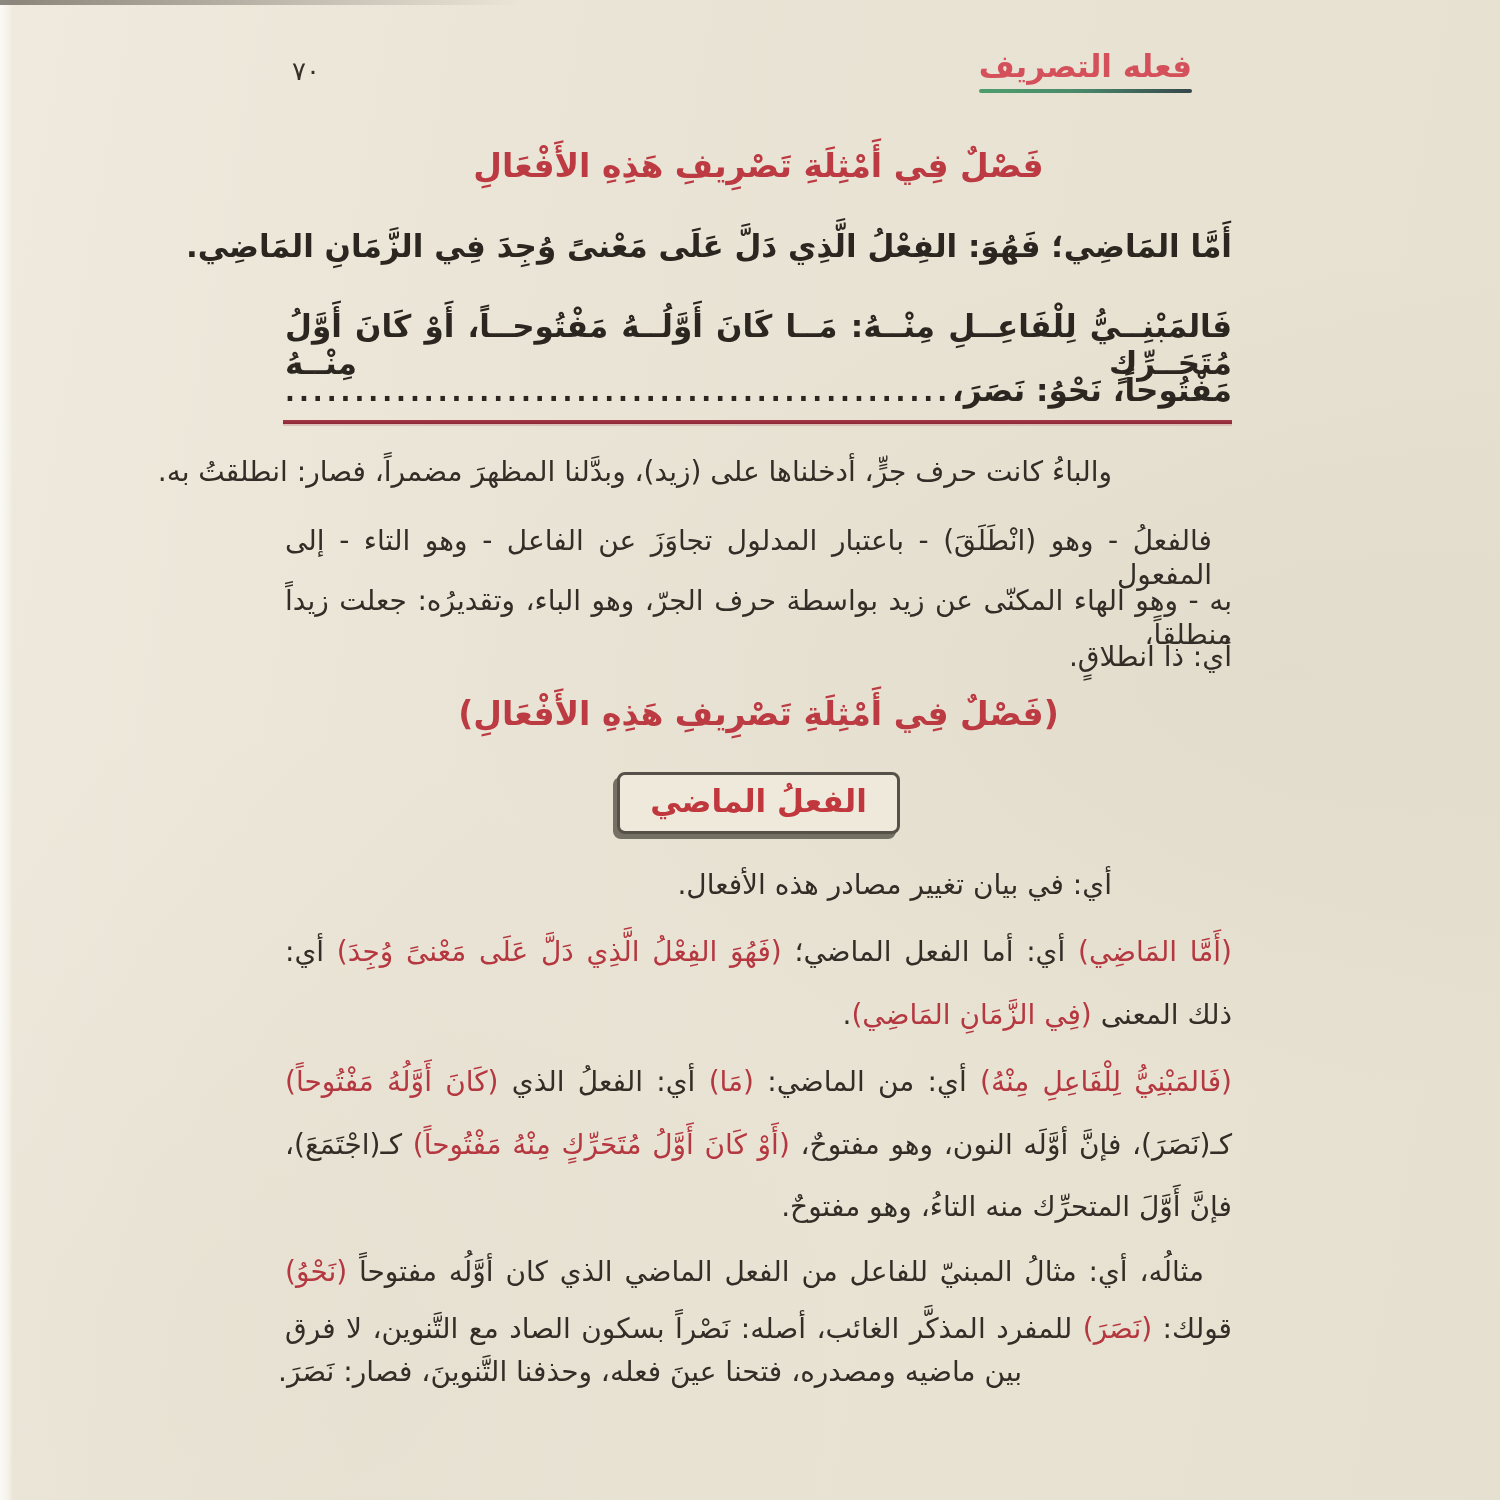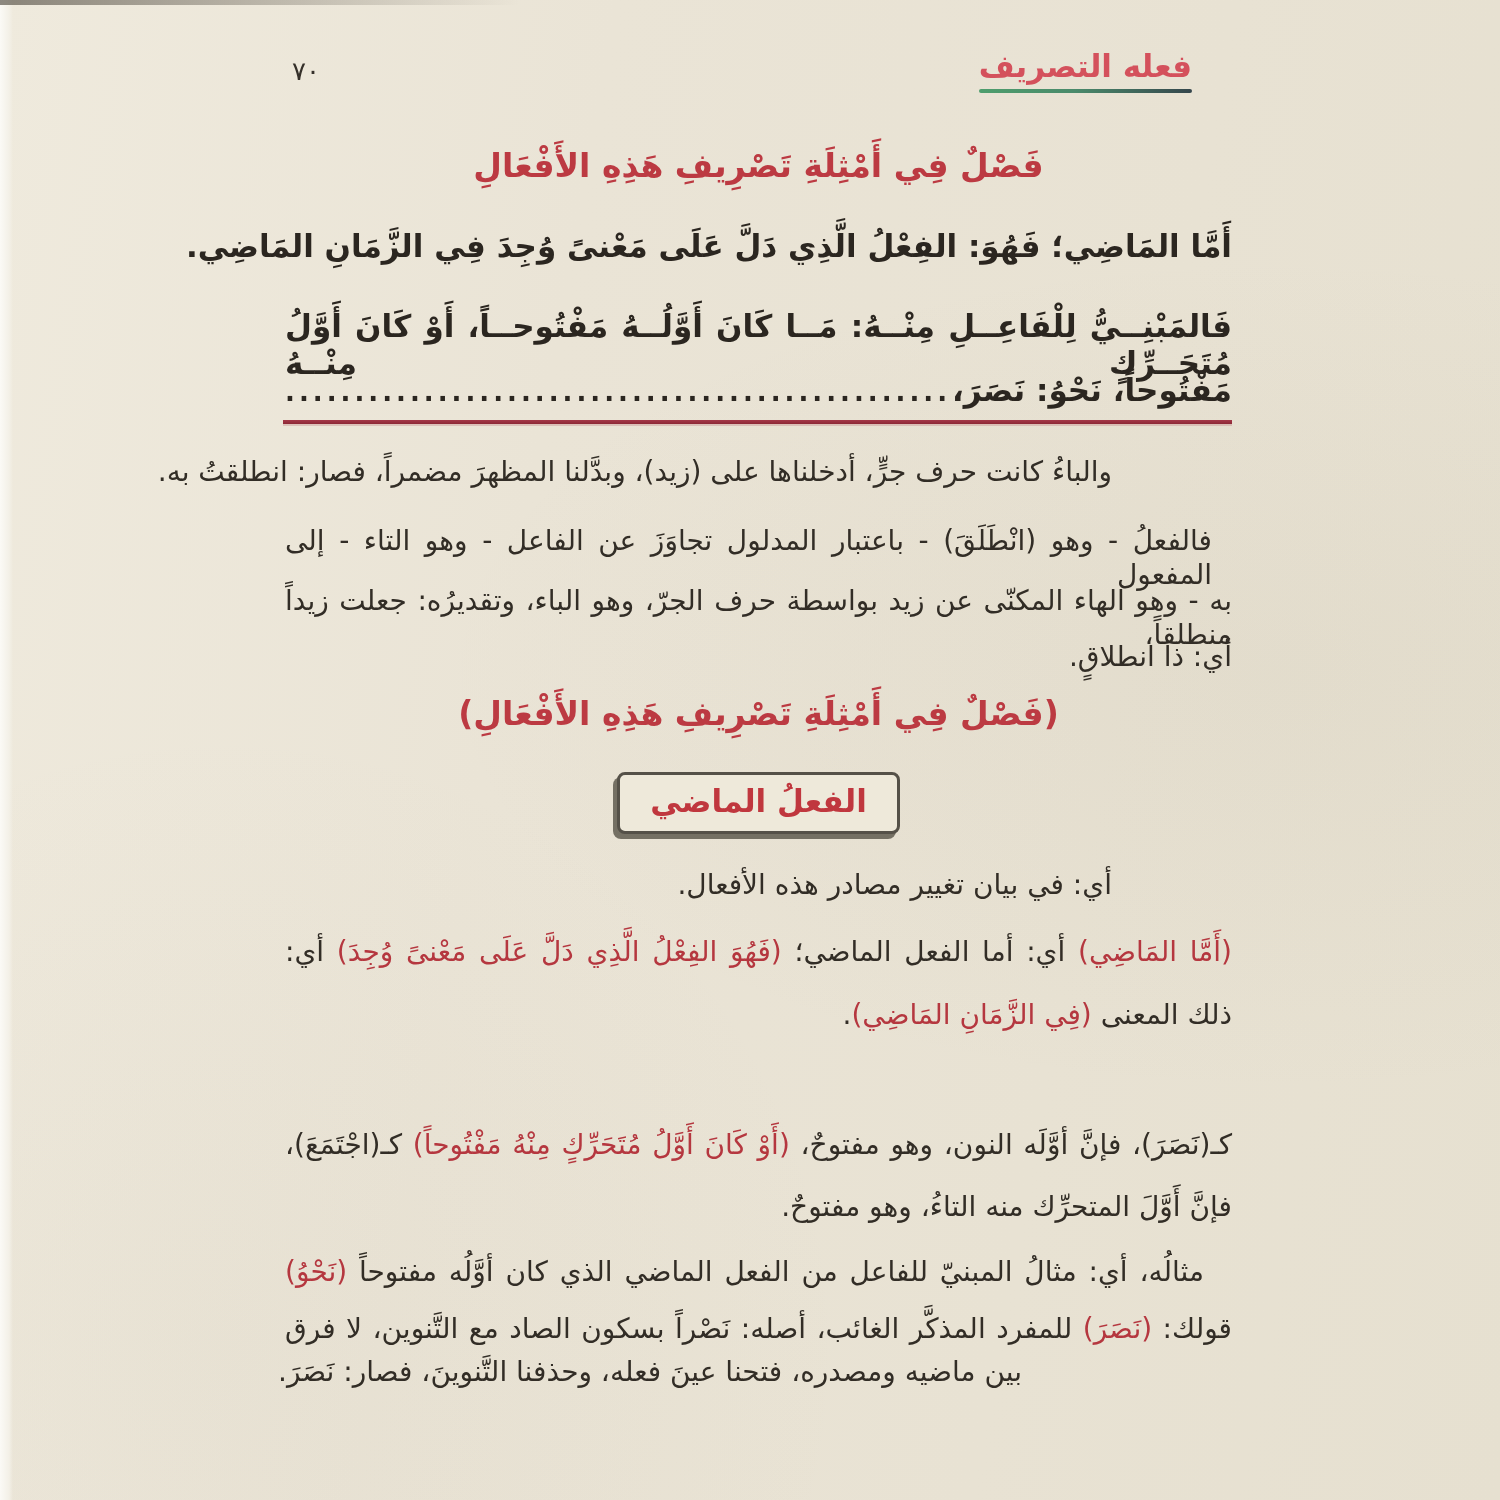--- a/index.html
+++ b/index.html
@@ -102,20 +102,23 @@
 
   <div class="line sharh right" style="top:868px;margin-right:120px;">أي: في بيان تغيير مصادر هذه الأفعال.</div>
 
   <div class="line sharh just" style="top:935px;">
     <span class="red">(أَمَّا المَاضِي)</span><span> أي: أما الفعل الماضي؛ </span><span class="red">(فَهُوَ الفِعْلُ الَّذِي دَلَّ عَلَى مَعْنىً وُجِدَ)</span><span> أي:</span>
   </div>
   <div class="line sharh right" style="top:998px;">
     <span>ذلك المعنى </span><span class="red">(فِي الزَّمَانِ المَاضِي)</span><span>.</span>
   </div>
 
+  <div class="line sharh just" style="top:1065px;">
+    <span class="red">(فَالمَبْنِيُّ لِلْفَاعِلِ مِنْهُ)</span><span> أي: من الماضي: </span><span class="red">(مَا)</span><span> أي: الفعلُ الذي </span><span class="red">(كَانَ أَوَّلُهُ مَفْتُوحاً)</span>
+  </div>
   <div class="line sharh just" style="top:1128px;">
     <span>كـ(نَصَرَ)، فإنَّ أوَّلَه النون، وهو مفتوحٌ، </span><span class="red">(أَوْ كَانَ أَوَّلُ مُتَحَرِّكٍ مِنْهُ مَفْتُوحاً)</span><span> كـ(اجْتَمَعَ)،</span>
   </div>
   <div class="line sharh right" style="top:1190px;">فإنَّ أَوَّلَ المتحرِّك منه التاءُ، وهو مفتوحٌ.</div>
 
   <div class="line sharh just" style="top:1255px;margin-right:28px;">
     <span>مثالُه، أي: مثالُ المبنيّ للفاعل من الفعل الماضي الذي كان أوَّلُه مفتوحاً </span><span class="red">(نَحْوُ)</span>
   </div>
   <div class="line sharh just" style="top:1312px;">
     <span>قولك: </span><span class="red">(نَصَرَ)</span><span> للمفرد المذكَّر الغائب، أصله: نَصْراً بسكون الصاد مع التَّنوين، لا فرق</span>

